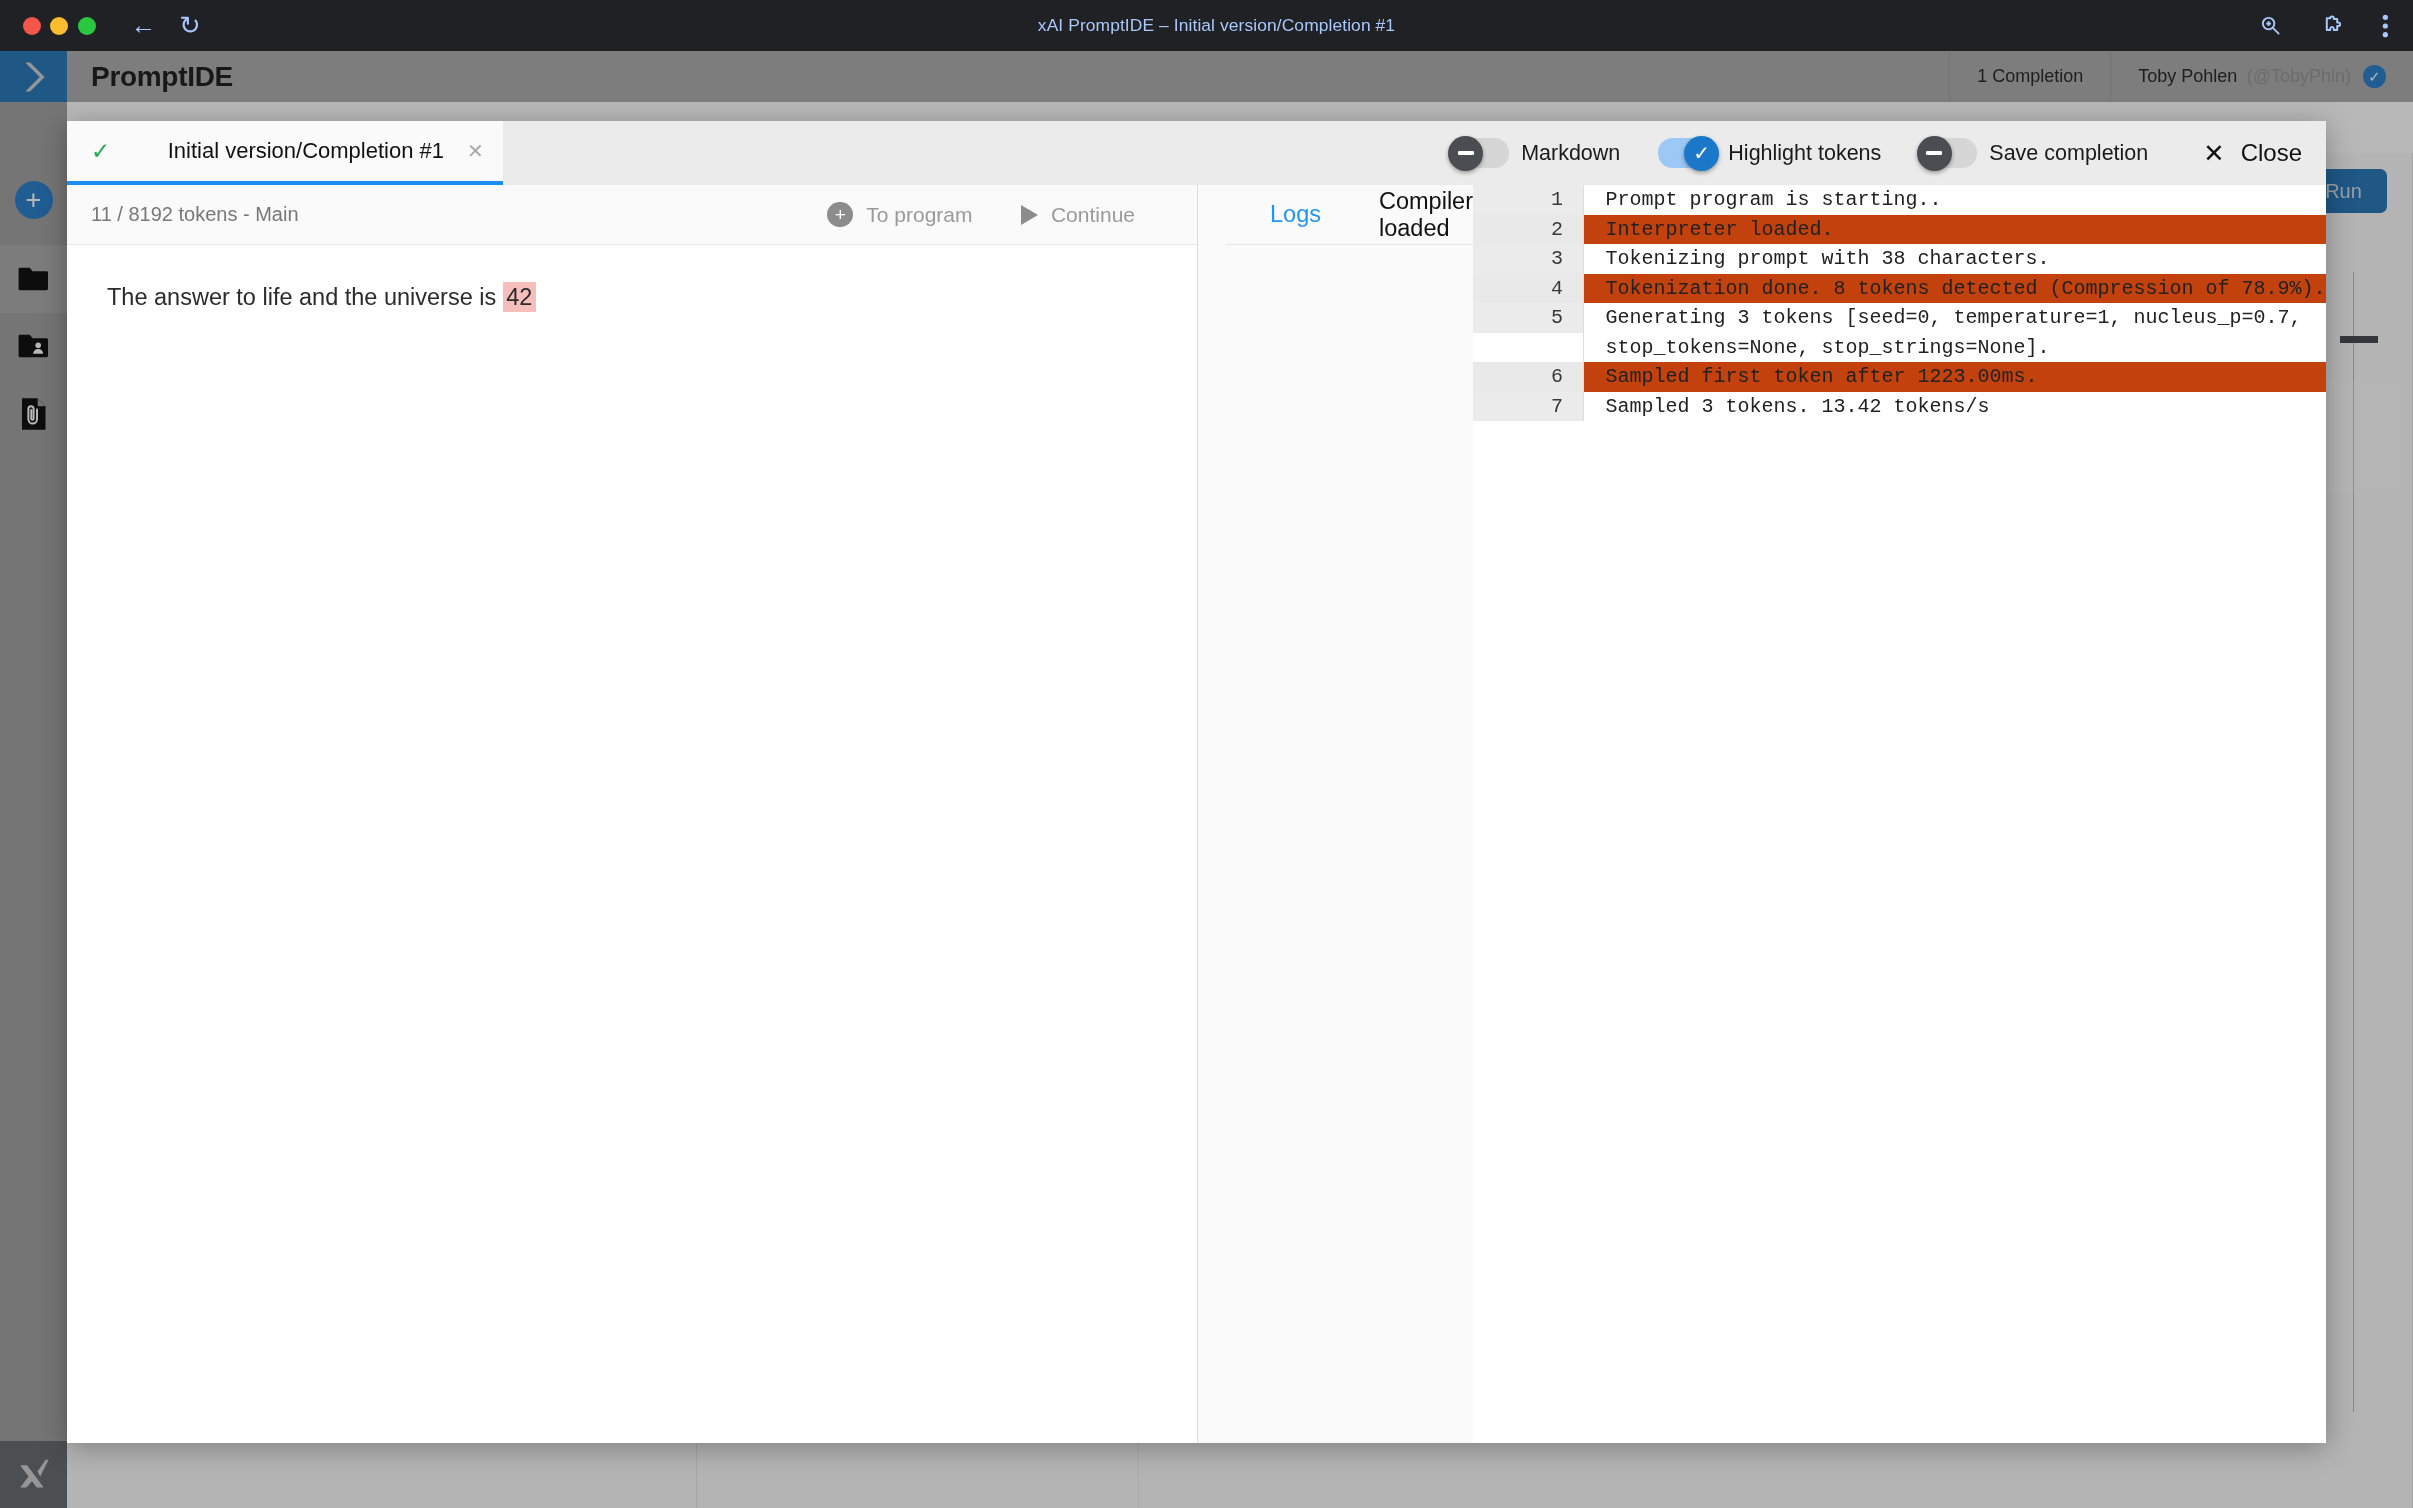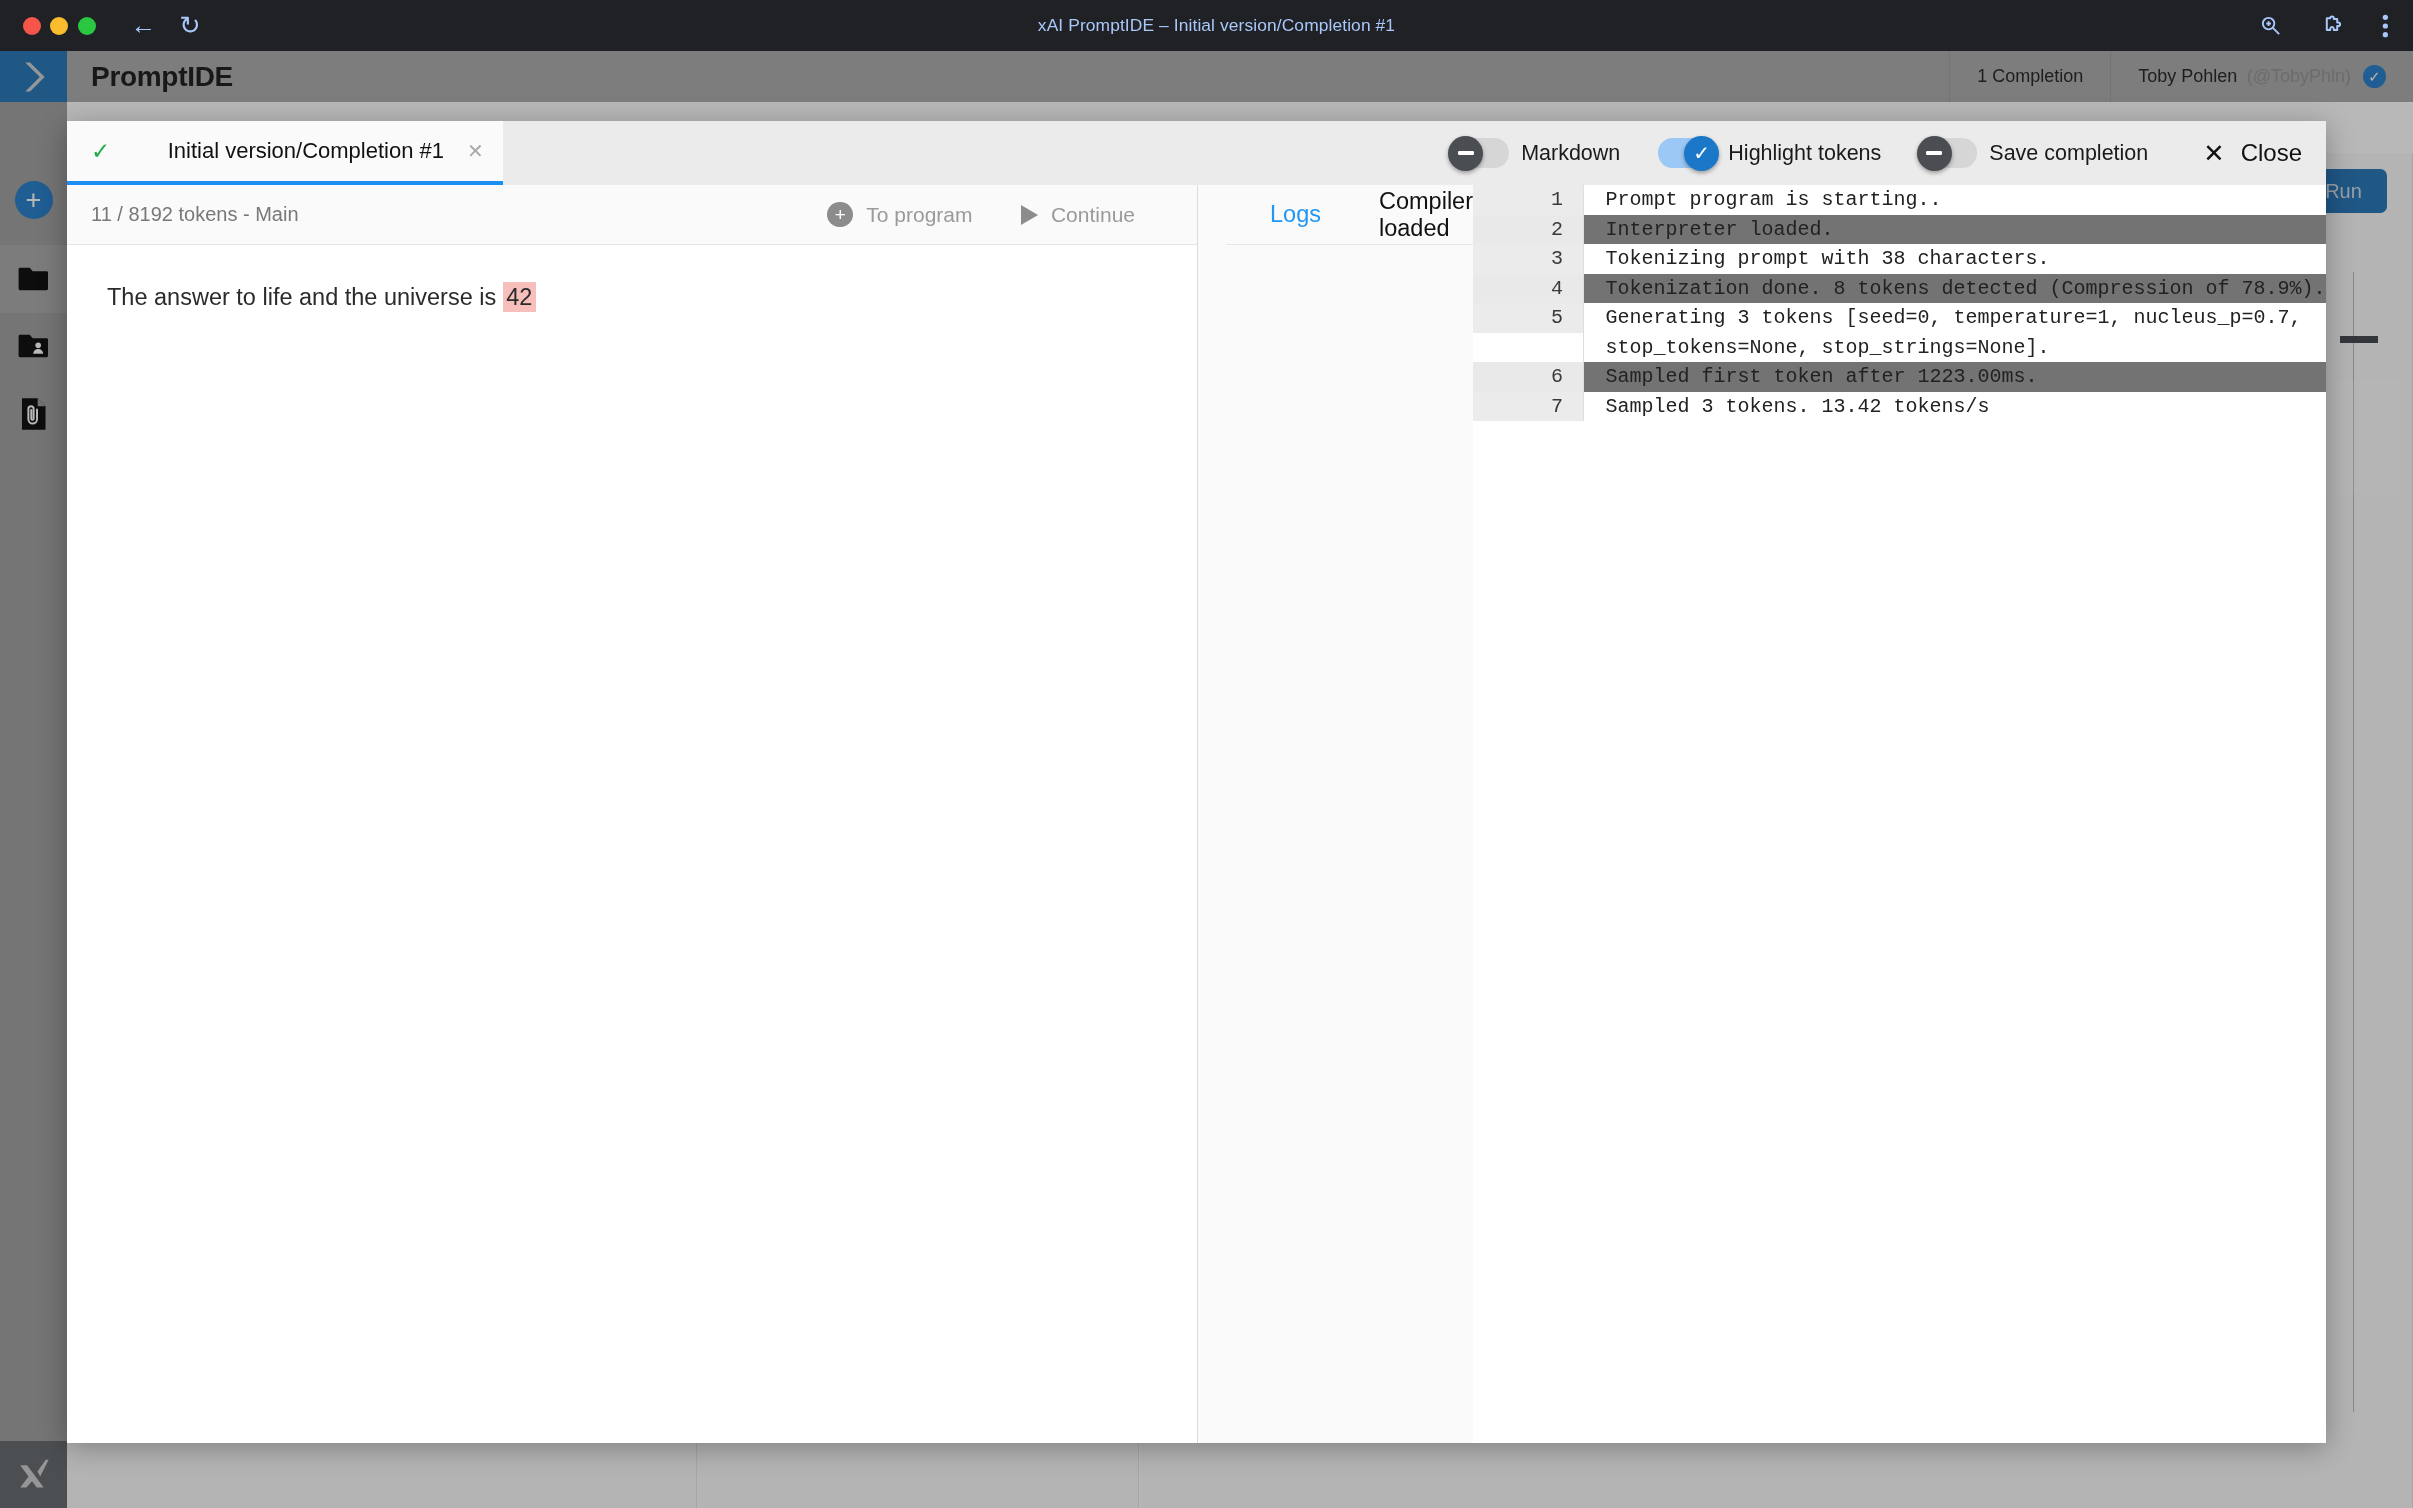--- a/index.html
+++ b/index.html
@@ -140,21 +140,21 @@
   #highlight-42 { background: #f6bfbc; color: #2b2b2b; padding: 2px 3.4px; }
 
   #right-pane { flex: 1; display: flex; min-width: 0; }
   #logs-tabbar { height: 60px; flex: 0 0 60px; background: #fafafa; border-bottom: 0.7px solid #e6e6e6;
     display: flex; align-items: center; }
   .logs-tab { font-size: 23.5px; margin-left: 44px; }
   #logs-tab-logs { color: #2196f3; }
   #logs-tab-compiler { color: #111; margin-left: 58px; }
   #log-view { flex: 1; background: #fff; overflow: hidden; }
   .log-row { display: flex; align-items: flex-start; }
-  .log-row.alt .log-text-cell { background: #737373; }
+  .log-row.alt .log-text-cell { background: #c2410c; }
   .log-row.alt .log-gutter { background: #e9e9ea; }
   .log-gutter { flex: 0 0 110px; background: #ebebec; text-align: right; padding: 0 20px 0 0;
     font-family: "Liberation Mono", monospace; font-size: 20px; color: #3a3a3a; line-height: 29.5px; }
   .log-text-cell { flex: 1; padding-left: 21.5px; border-left: 0.7px solid #dedede;
     font-family: "Liberation Mono", monospace; font-size: 20px; color: #222; line-height: 29.5px;
     white-space: pre-wrap; }
 </style>
 </head>
 <body>
 

